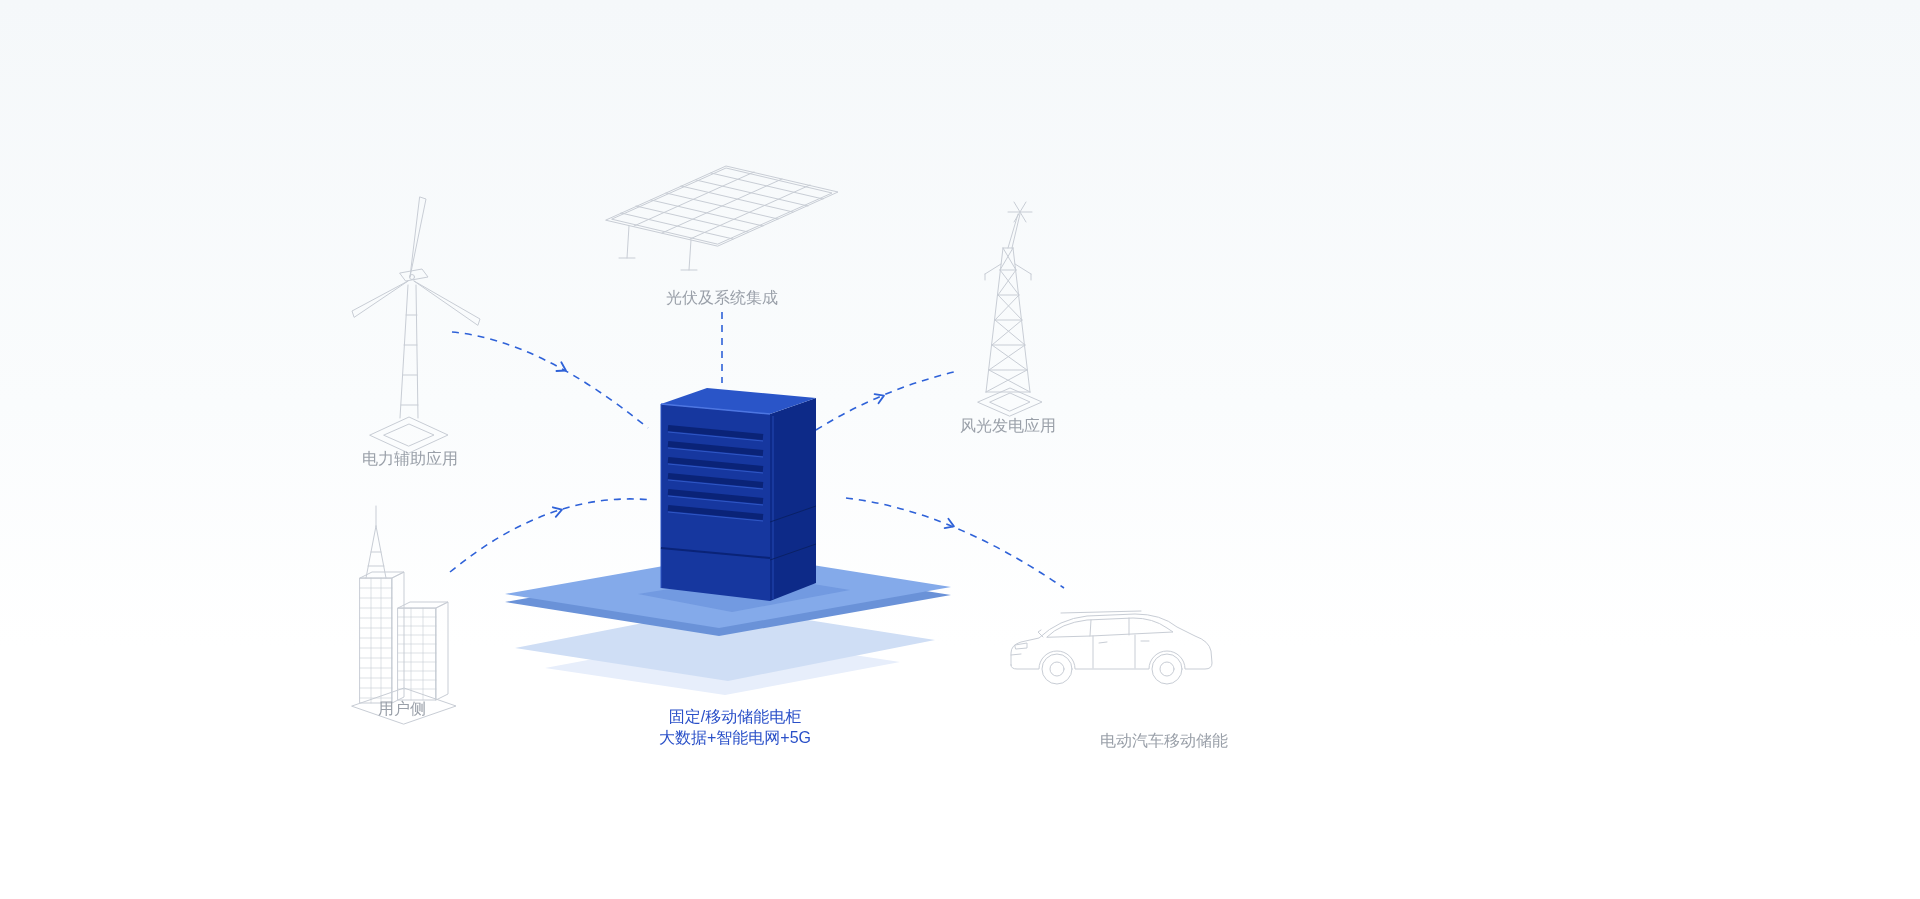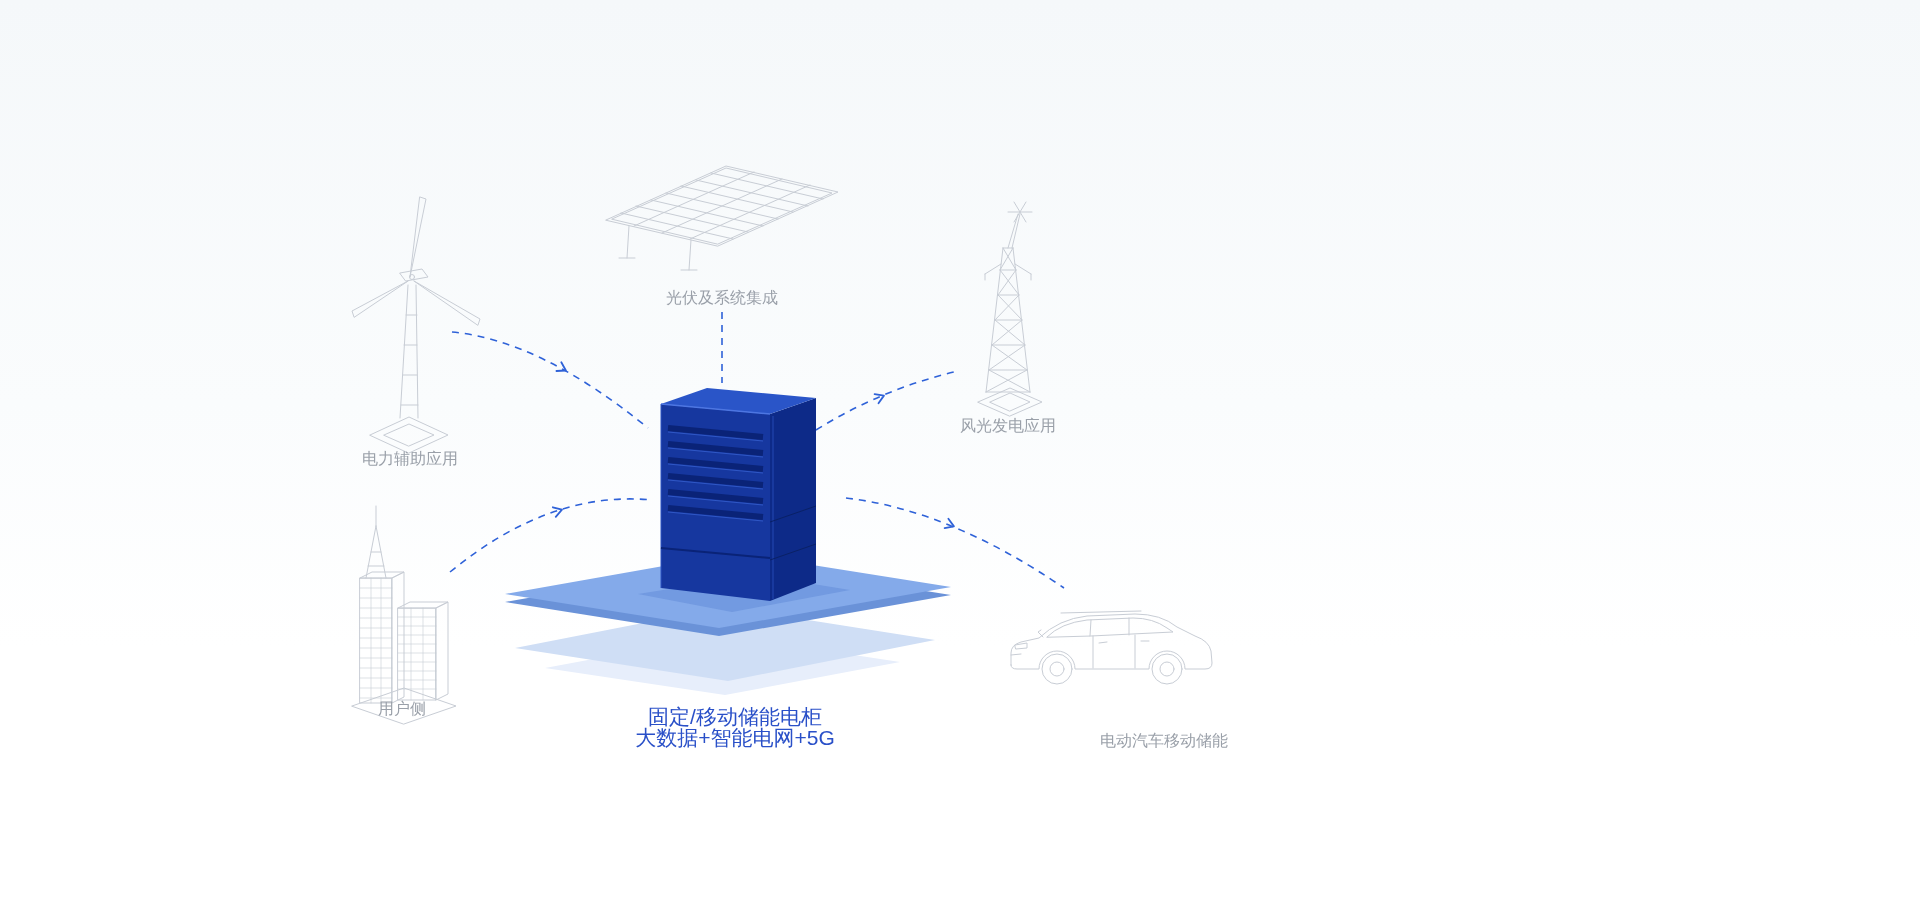--- a/index.html
+++ b/index.html
@@ -9,21 +9,21 @@
     background:linear-gradient(180deg,#f5f8fa 0%,#fafcfd 45%,#ffffff 72%,#ffffff 100%);
     overflow:hidden;
   }
   .stage{position:relative;width:1920px;height:899px;}
   .scene{position:absolute;left:0;top:0;}
   .label{
     position:absolute;transform:translateX(-50%);
     white-space:nowrap;text-align:right;
     font-size:16px;line-height:20px;color:#9aa0a9;
   }
-  .label.blue{color:#2a50c8;font-size:21px;line-height:22px;font-weight:500;}
+  .label.blue{color:#2a50c8;font-size:16px;line-height:22px;font-weight:500;}
   .wire{stroke:#c8cdd5;stroke-width:1;fill:none;stroke-linecap:round;stroke-linejoin:round;}
   .arrow{stroke:#2f62d8;stroke-width:1.6;fill:none;stroke-dasharray:7 6;}
   .chev{stroke:#2f62d8;stroke-width:1.8;fill:none;stroke-linecap:round;stroke-linejoin:round;}
 </style>
 </head>
 <body>
 
 <div class="stage">
 
   <svg class="scene" width="1920" height="899" viewBox="0 0 1920 899">

